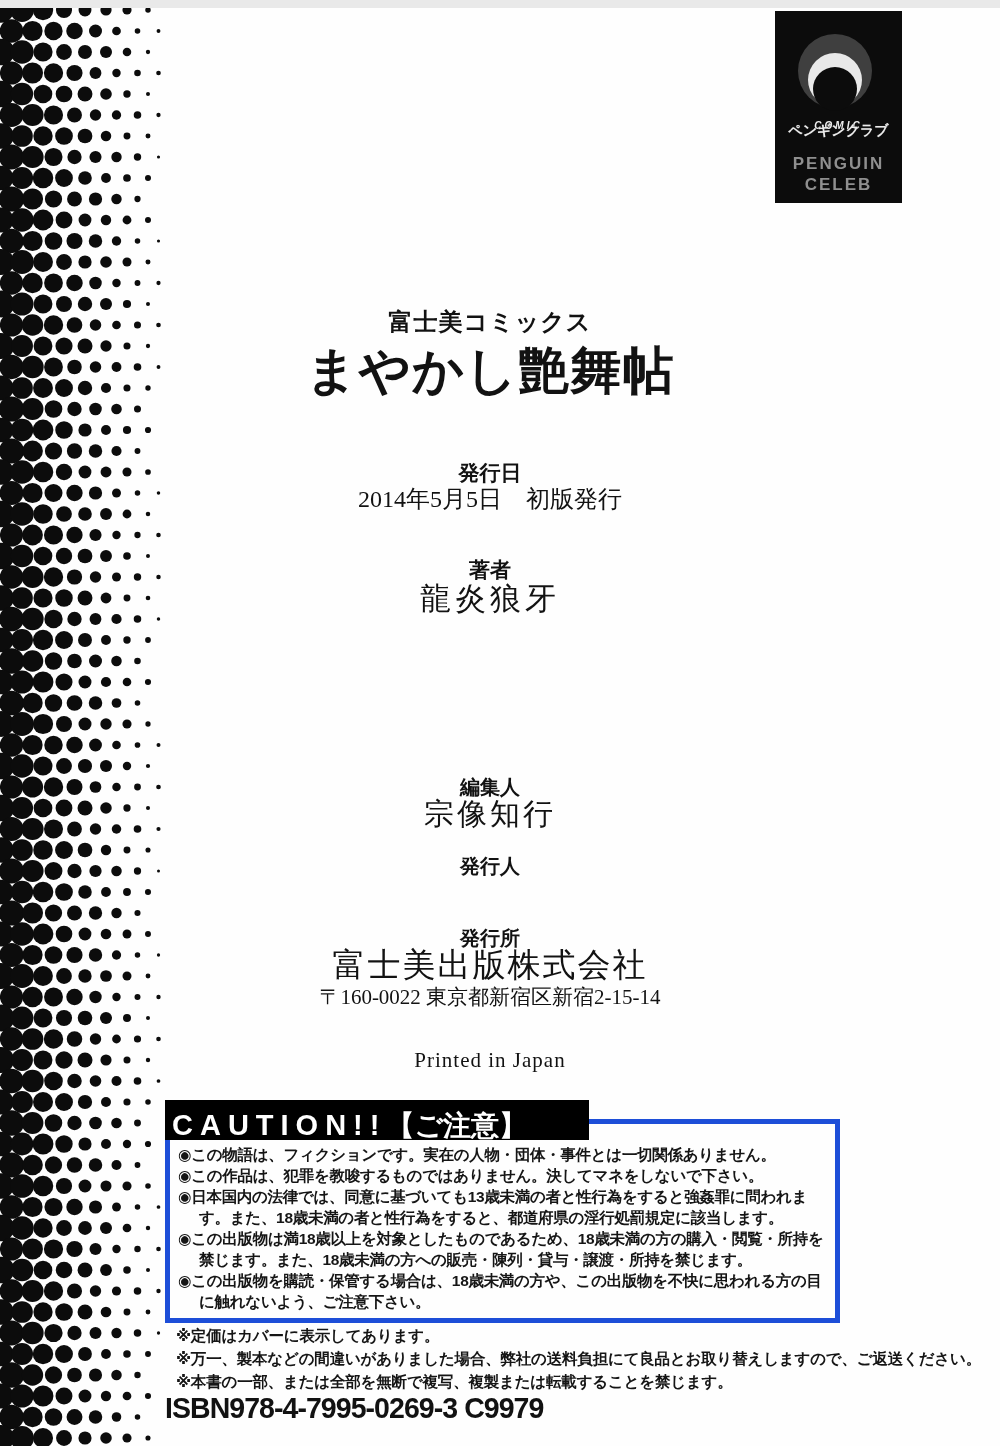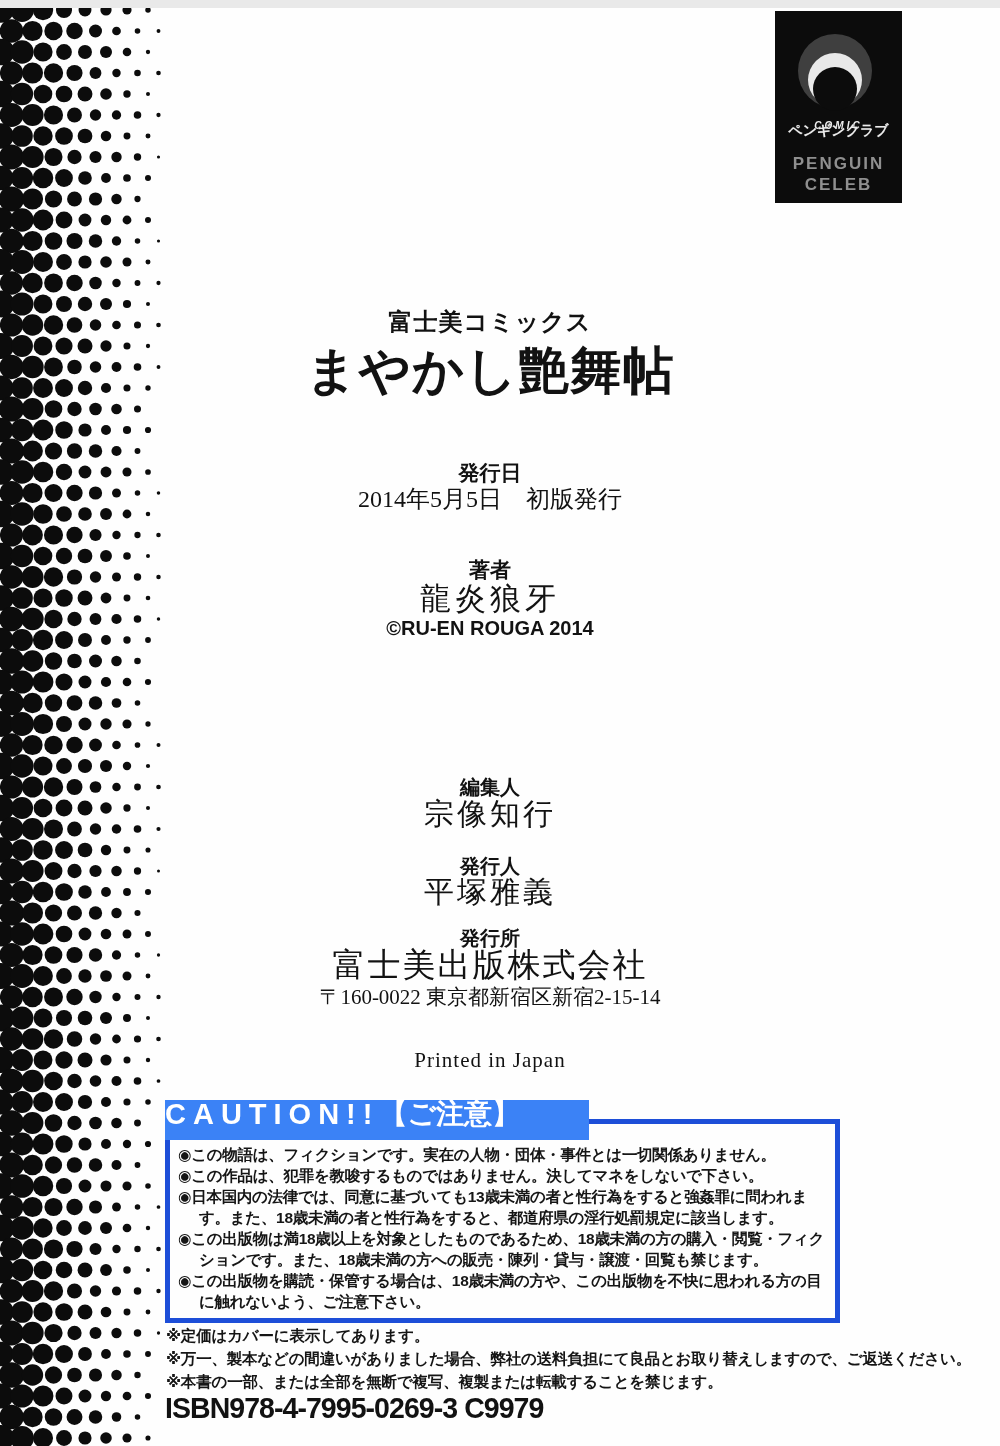--- a/index.html
+++ b/index.html
@@ -53,40 +53,40 @@
   .issuer-name { top:864px; font-size:30px; letter-spacing:3px; }
   .pub-lab { top:917px; font-size:20px; }
   .pub-name { top:935px; font-size:33px; letter-spacing:2px; }
   .pub-addr { top:975px; font-size:21px; }
   .pub-contacts { top:1001px; font-size:20px; }
   .printed { top:1040px; font-size:21px; letter-spacing:1px; }
 
   
   .caution { position:absolute; left:165px; top:1092px; width:731px; }
   .caution-bar {
-    position:relative; z-index:2; width:424px; height:40px; background:#3b82f6;
-    color:#fff; display:flex; align-items:flex-start; box-sizing:border-box;
+    position:relative; z-index:2; width:424px; height:40px; background:#000000;
+    color:#fff; display:flex; align-items:flex-end; padding-left:7px; box-sizing:border-box;
   }
   .caution-bar .en { font-weight:bold; font-size:29px; letter-spacing:7px; line-height:1; }
   .caution-bar .jp { font-family:"Liberation Serif","DejaVu Serif",serif;
     font-weight:bold; font-size:28px; line-height:1; letter-spacing:0px; }
   .caution-body {
     position:relative; z-index:1; margin-top:-21px;
     border:5px solid #1d4ed8; box-sizing:border-box; width:675px;
     padding:20px 6px 6px 8px; background:transparent;
   }
   .caution-item {
     font-size:15.5px; line-height:21px; letter-spacing:-0.3px;
     padding-left:21px; text-indent:-21px; white-space:normal;
     font-weight:bold; color:#151515;
   }
   .caution-item .bullet { font-weight:normal; }
 
   
-  .notes { position:absolute; left:166px; top:1316px; }
+  .notes { position:absolute; left:176px; top:1316px; }
   .note-line { font-size:15.5px; line-height:23px; font-weight:bold;
     letter-spacing:-0.2px; white-space:nowrap; color:#151515; }
   .isbn {
     position:absolute; left:165px; top:1383px;
     font-size:30px; font-weight:900; letter-spacing:-1px;
     transform:scaleX(0.95); transform-origin:left;
   }
 </style>
 </head>
 <body>
@@ -659,44 +659,42 @@
   </div>
 
   <div class="c-line series gothic">富士美コミックス</div>
   <div class="c-line title gothic">まやかし艶舞帖</div>
 
   <div class="c-line issue-lab lab gothic">発行日</div>
   <div class="c-line issue-val mincho">2014年5月5日　初版発行</div>
 
   <div class="c-line author-lab lab gothic">著者</div>
   <div class="c-line author-name mincho">龍炎狼牙</div>
-  <div class="c-line copyright gothic">©RU-EN ROUGA 2014</div>
 
   <div class="c-line editor-lab lab gothic">編集人</div>
   <div class="c-line editor-name mincho">宗像知行</div>
 
   <div class="c-line issuer-lab lab gothic">発行人</div>
-  <div class="c-line issuer-name mincho">平塚雅義</div>
 
   <div class="c-line pub-lab lab gothic">発行所</div>
   <div class="c-line pub-name mincho">富士美出版株式会社</div>
   <div class="c-line pub-addr mincho">〒160-0022 東京都新宿区新宿2-15-14</div>
 
   <div class="c-line printed mincho">Printed in Japan</div>
 
   <div class="caution">
     <div class="caution-bar">
       <span class="en">CAUTION!!</span>
       <span class="jp">【ご注意】</span>
     </div>
     <div class="caution-body">
       <div class="caution-item"><span class="bullet">◉</span><span>この物語は、フィクションです。実在の人物・団体・事件とは一切関係ありません。</span></div>
       <div class="caution-item"><span class="bullet">◉</span><span>この作品は、犯罪を教唆するものではありません。決してマネをしないで下さい。</span></div>
       <div class="caution-item"><span class="bullet">◉</span><span>日本国内の法律では、同意に基づいても13歳未満の者と性行為をすると強姦罪に問われます。また、18歳未満の者と性行為をすると、都道府県の淫行処罰規定に該当します。</span></div>
-      <div class="caution-item"><span class="bullet">◉</span><span>この出版物は満18歳以上を対象としたものであるため、18歳未満の方の購入・閲覧・フィクションです。また、18歳未満の方への販売・陳列・貸与・譲渡・回覧も禁じます。</span></div>
+      <div class="caution-item"><span class="bullet">◉</span><span>この出版物は満18歳以上を対象としたものであるため、18歳未満の方の購入・閲覧・所持を禁じます。また、18歳未満の方への販売・陳列・貸与・譲渡・所持を禁じます。</span></div>
       <div class="caution-item"><span class="bullet">◉</span><span>この出版物を購読・保管する場合は、18歳未満の方や、この出版物を不快に思われる方の目に触れないよう、ご注意下さい。</span></div>
     </div>
   </div>
 
   <div class="notes">
     <div class="note-line">※定価はカバーに表示してあります。</div>
     <div class="note-line">※万一、製本などの間違いがありました場合、弊社の送料負担にて良品とお取り替えしますので、ご返送ください。</div>
     <div class="note-line">※本書の一部、または全部を無断で複写、複製または転載することを禁じます。</div>
   </div>
   <div class="isbn">ISBN978-4-7995-0269-3 C9979</div>

